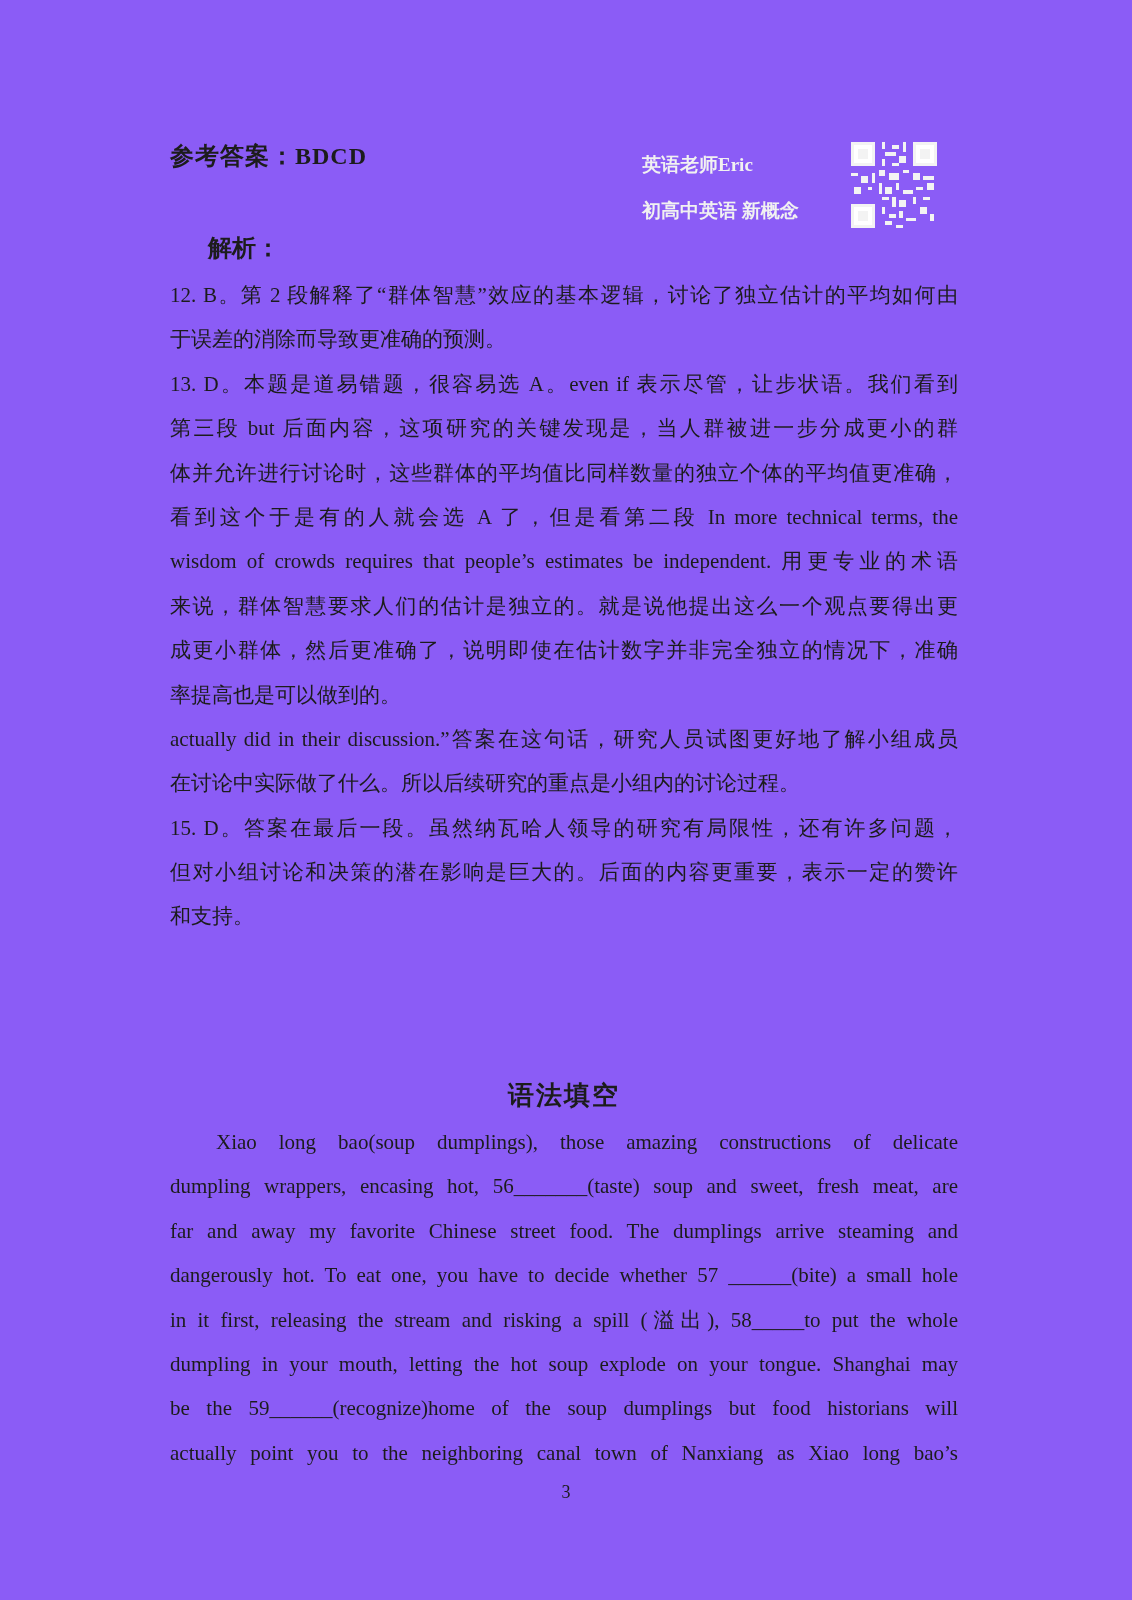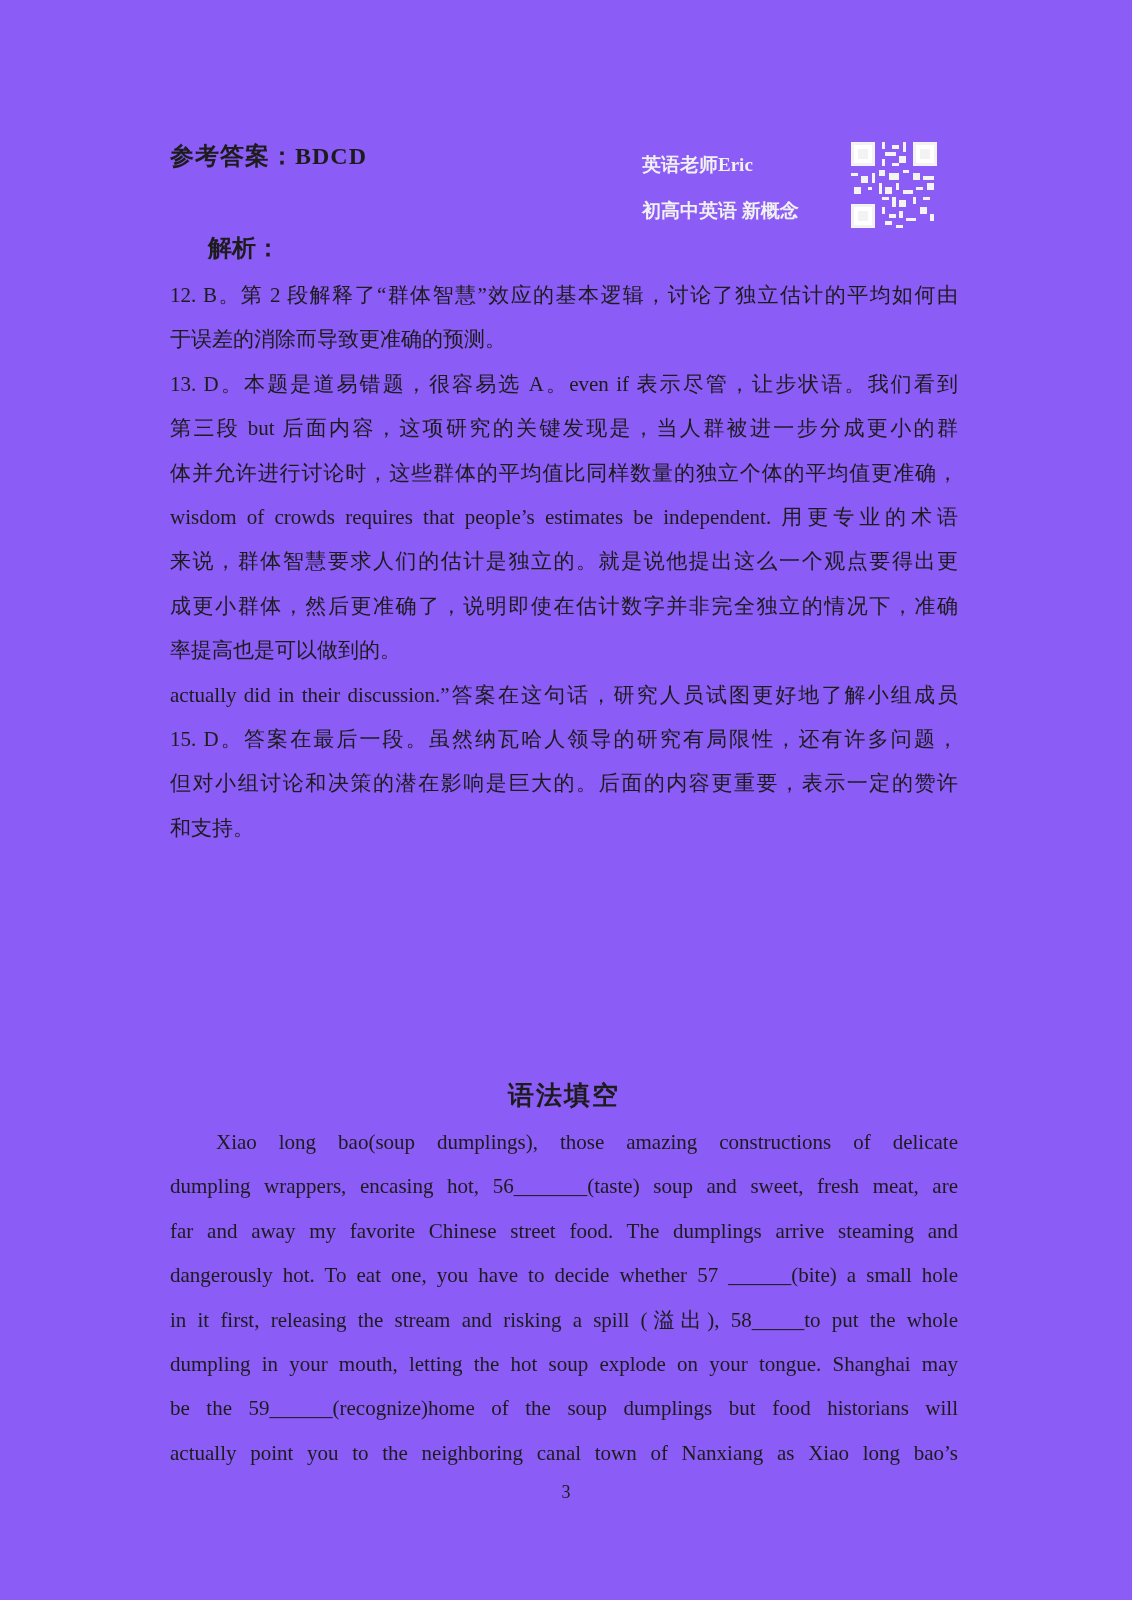--- a/index.html
+++ b/index.html
@@ -117,25 +117,27 @@
   <div class="answer-line">参考答案：BDCD</div>
 
   <div class="analysis-heading">解析：</div>
 
   <div class="analysis-block">
     <div class="line j">12. B。第 2 段解释了“群体智慧”效应的基本逻辑，讨论了独立估计的平均如何由</div>
     <div class="line">于误差的消除而导致更准确的预测。</div>
     <div class="line j">13. D。本题是道易错题，很容易选 A。even if 表示尽管，让步状语。我们看到</div>
     <div class="line j">第三段 but 后面内容，这项研究的关键发现是，当人群被进一步分成更小的群</div>
     <div class="line j">体并允许进行讨论时，这些群体的平均值比同样数量的独立个体的平均值更准确，</div>
+    <div class="line j">看到这个于是有的人就会选 A 了，但是看第二段 In more technical terms, the</div>
     <div class="line j">wisdom of crowds requires that people’s estimates be independent. 用更专业的术语</div>
     <div class="line j">来说，群体智慧要求人们的估计是独立的。就是说他提出这么一个观点要得出更</div>
     <div class="line j">成更小群体，然后更准确了，说明即使在估计数字并非完全独立的情况下，准确</div>
     <div class="line">率提高也是可以做到的。</div>
     <div class="line j">actually did in their discussion.”答案在这句话，研究人员试图更好地了解小组成员</div>
+    <div class="line">在讨论中实际做了什么。所以后续研究的重点是小组内的讨论过程。</div>
     <div class="line j">15. D。答案在最后一段。虽然纳瓦哈人领导的研究有局限性，还有许多问题，</div>
     <div class="line j">但对小组讨论和决策的潜在影响是巨大的。后面的内容更重要，表示一定的赞许</div>
     <div class="line">和支持。</div>
   </div>
 
   <div class="grammar-heading">语法填空</div>
 
   <div class="grammar-block">
     <div class="line j indent">Xiao long bao(soup dumplings), those amazing constructions of delicate</div>
     <div class="line j">dumpling wrappers, encasing hot, 56_______(taste) soup and sweet, fresh meat, are</div>

